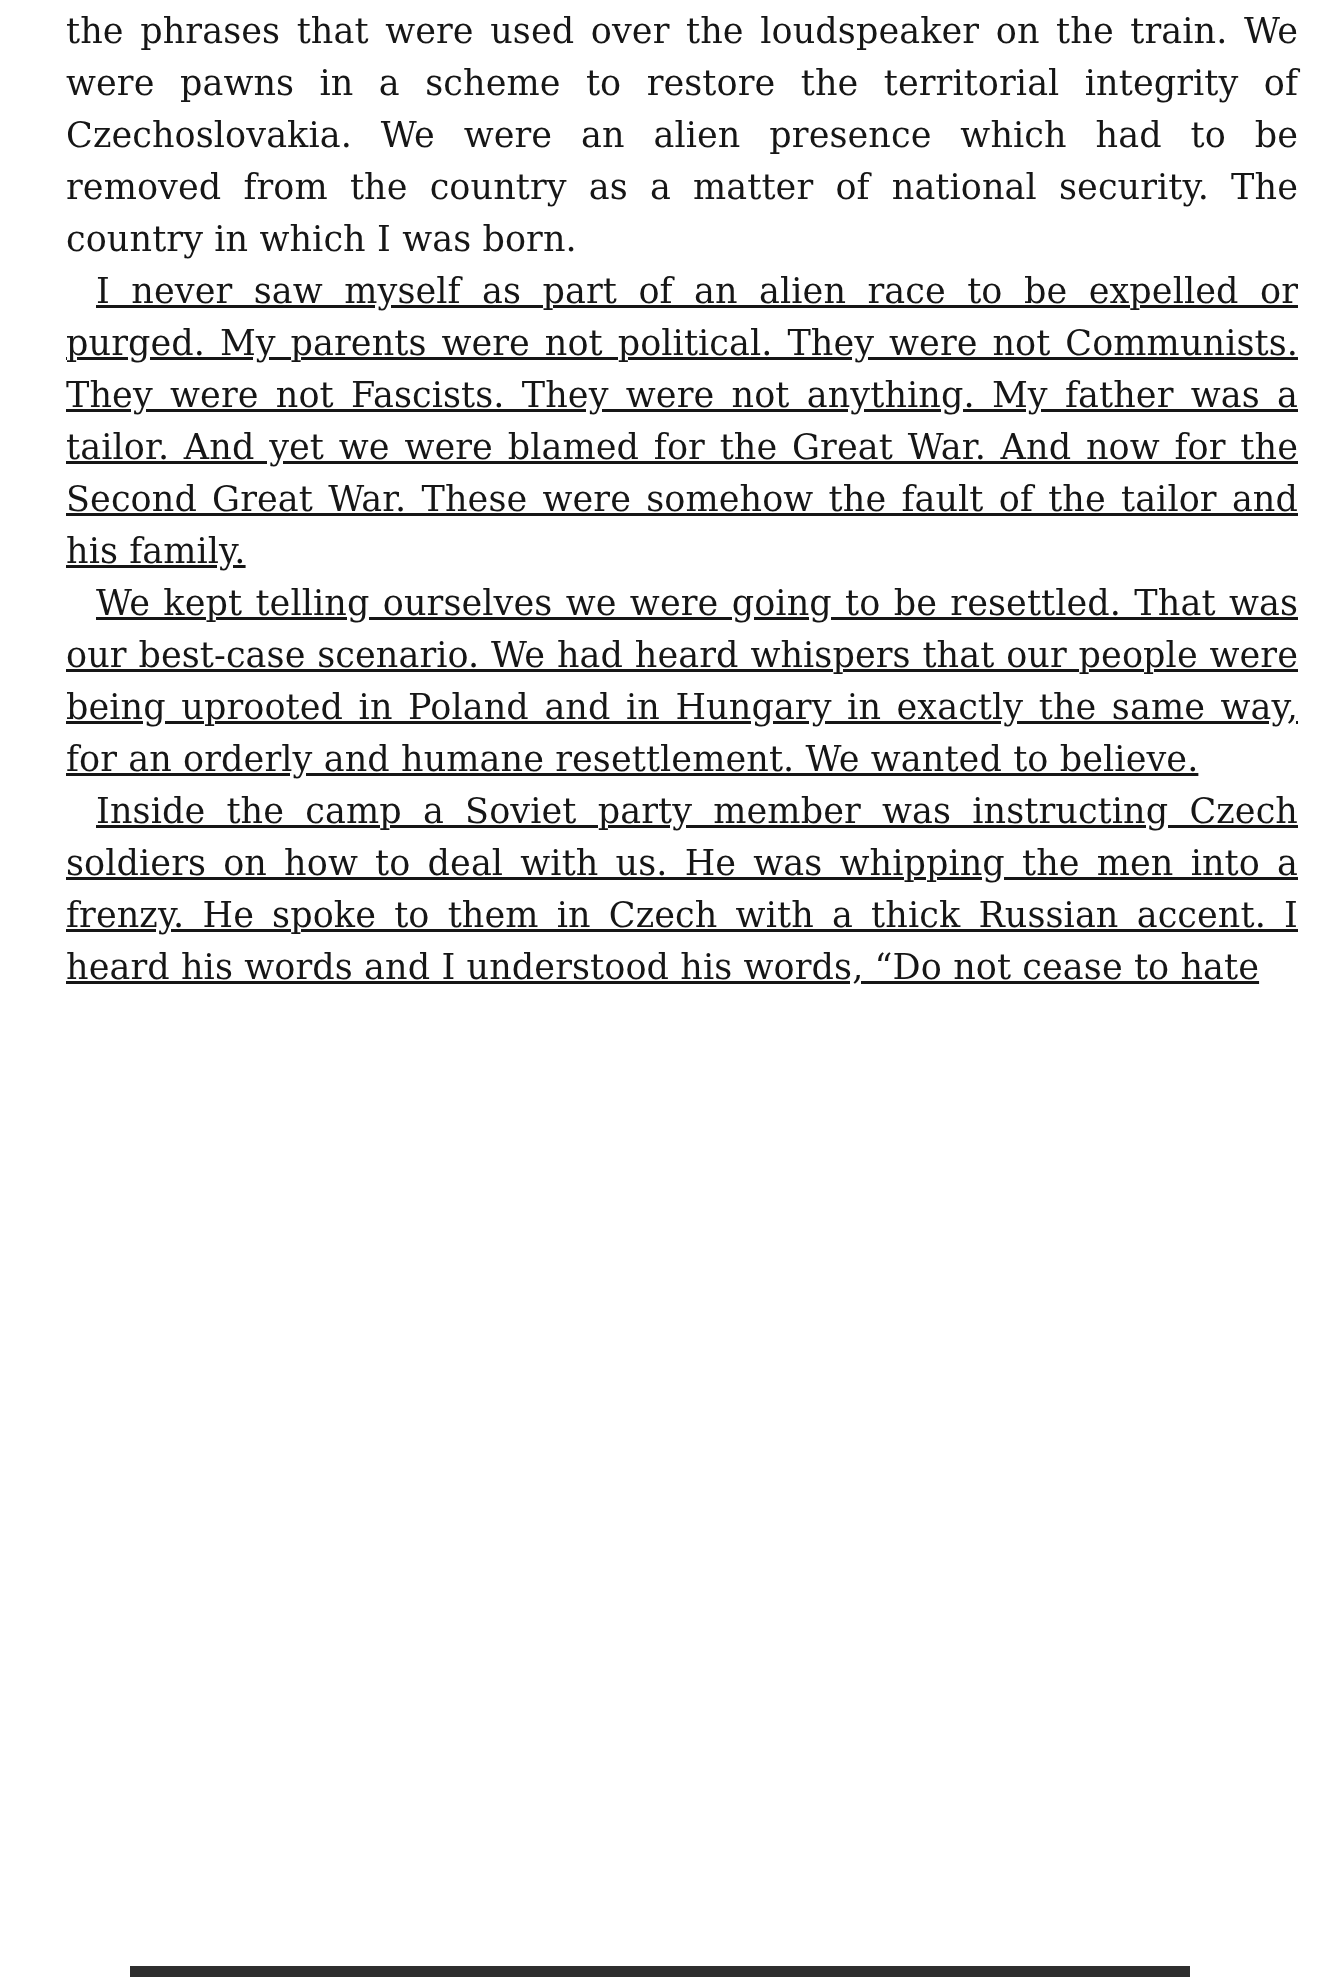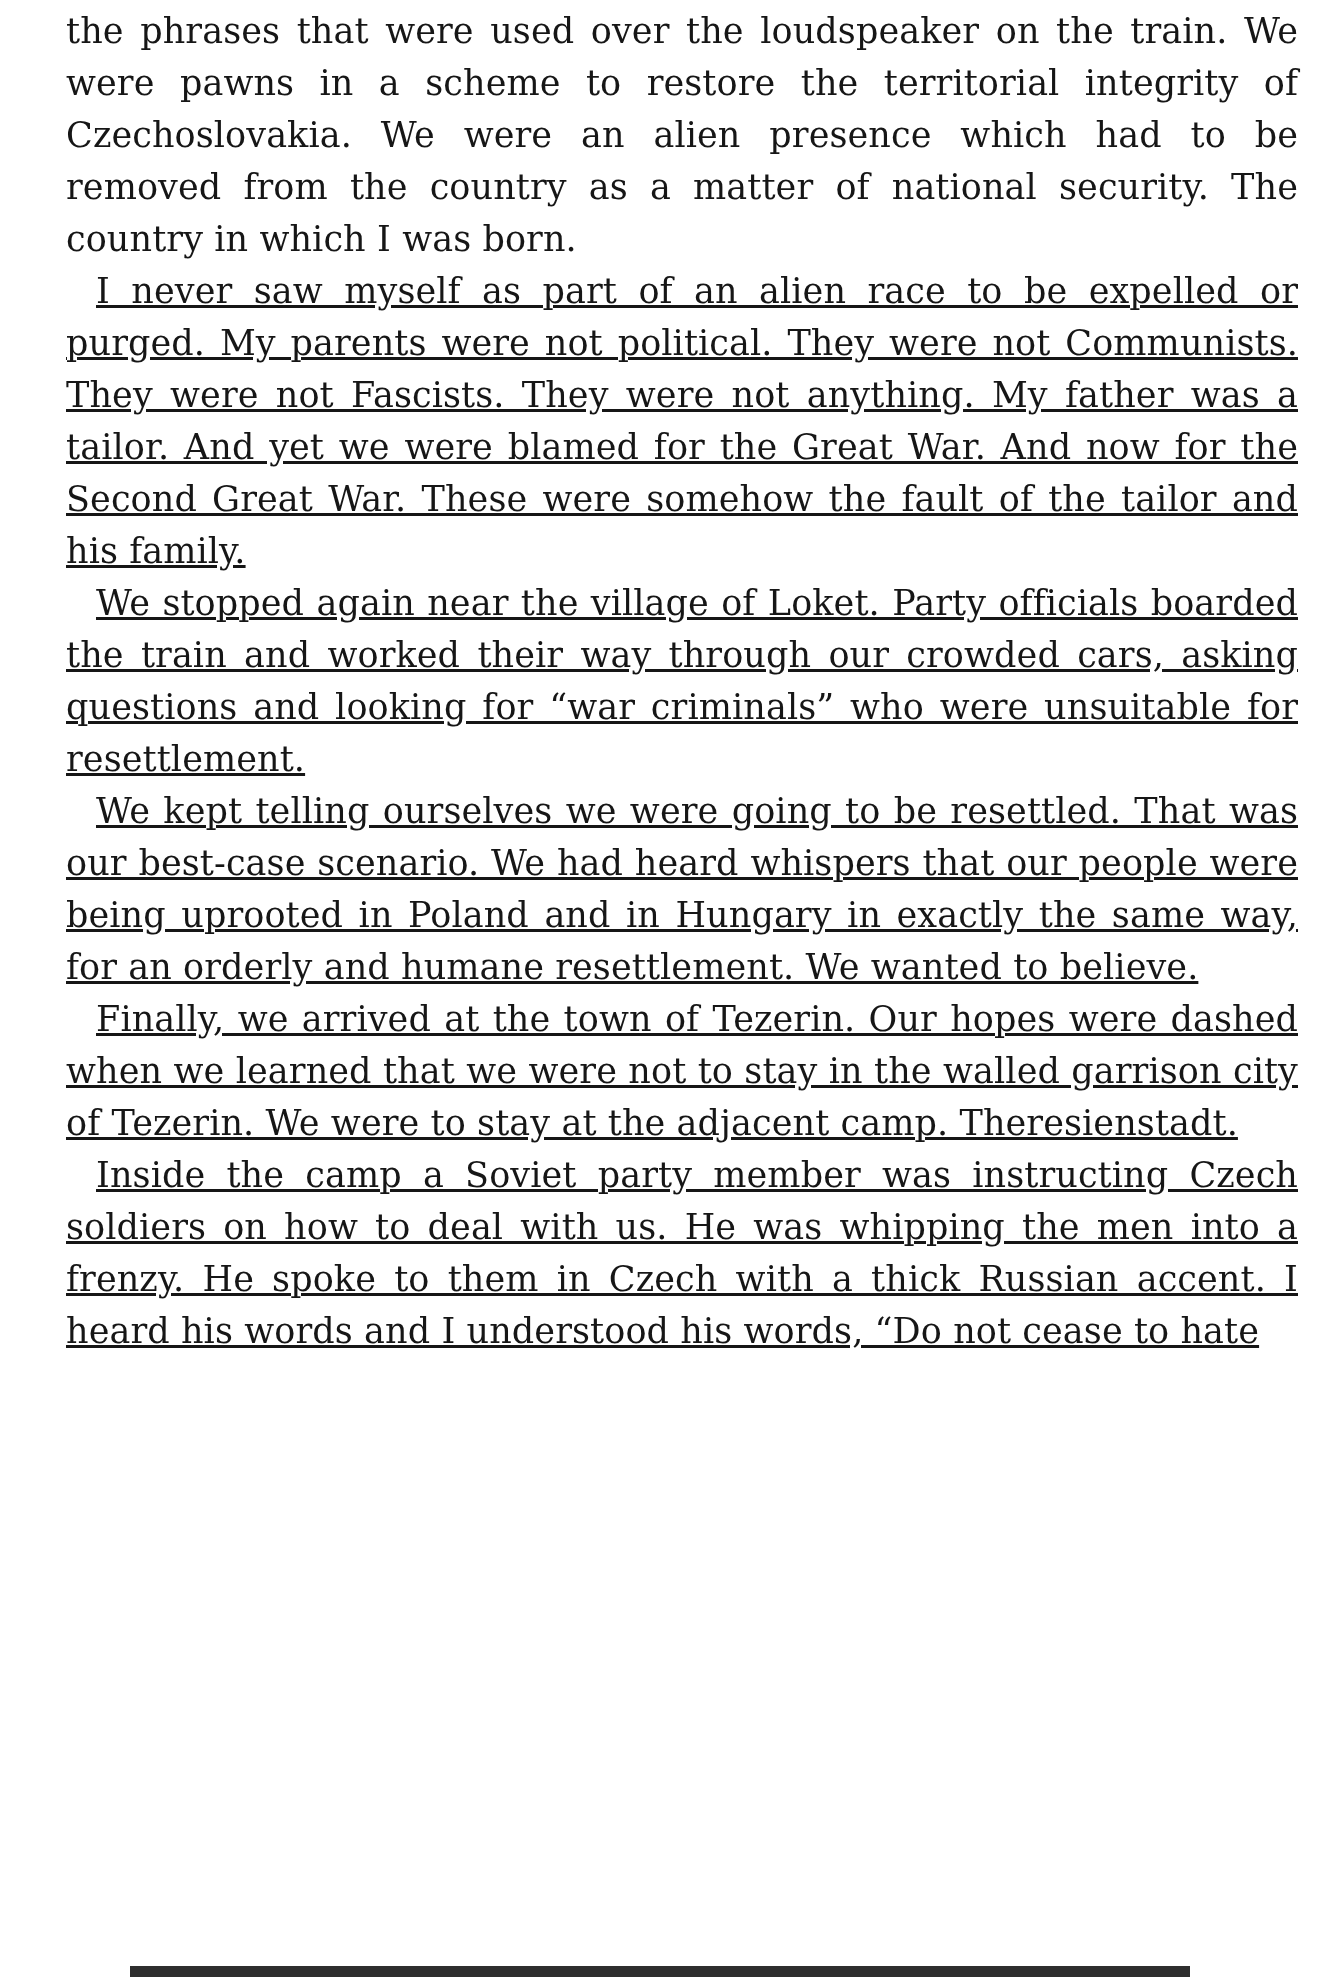--- a/index.html
+++ b/index.html
@@ -41,19 +41,17 @@
     height: 11px;
     background: #2e2e2e;
   }
 </style>
 </head>
 <body style="background: rgb(255, 255, 255);">
 
 <div class="text-column" style="color: rgb(22, 22, 22); margin-left: 22px;">
     <p class="para">the phrases that were used over the loudspeaker on the train. We were pawns in a scheme to restore the territorial integrity of Czechoslovakia. We were an alien presence which had to be removed from the country as a matter of national security. The country in which I was born.</p>
     <p class="para indent">I never saw myself as part of an alien race to be expelled or purged. My parents were not political. They were not Communists. They were not Fascists. They were not anything. My father was a tailor. And yet we were blamed for the Great War. And now for the Second Great War. These were somehow the fault of the tailor and his family.</p>
-    <p class="para indent">We stopped again near the village of Loket. Party officials boarded the train and worked their way through our crowded cars, asking questions and looking for “war criminals” who were unsuitable for resettlement.</p>
     <p class="para indent">We kept telling ourselves we were going to be resettled. That was our best-case scenario. We had heard whispers that our people were being uprooted in Poland and in Hungary in exactly the same way, for an orderly and humane resettlement. We wanted to believe.</p>
-    <p class="para indent">Finally, we arrived at the town of Tezerin. Our hopes were dashed when we learned that we were not to stay in the walled garrison city of Tezerin. We were to stay at the adjacent camp. Theresienstadt.</p>
     <p class="para indent">Inside the camp a Soviet party member was instructing Czech soldiers on how to deal with us. He was whipping the men into a frenzy. He spoke to them in Czech with a thick Russian accent. I heard his words and I understood his words, “Do not cease to hate</p>
   </div>
 
 <div class="bottom-strip" style="background: rgb(46, 46, 46);"></div>
 
 </body></html>

